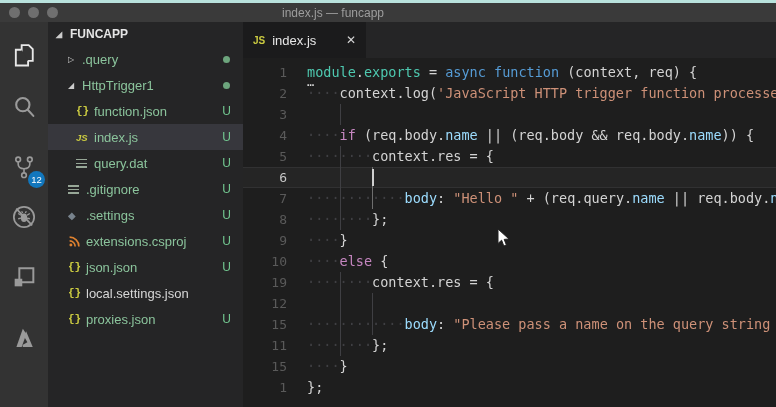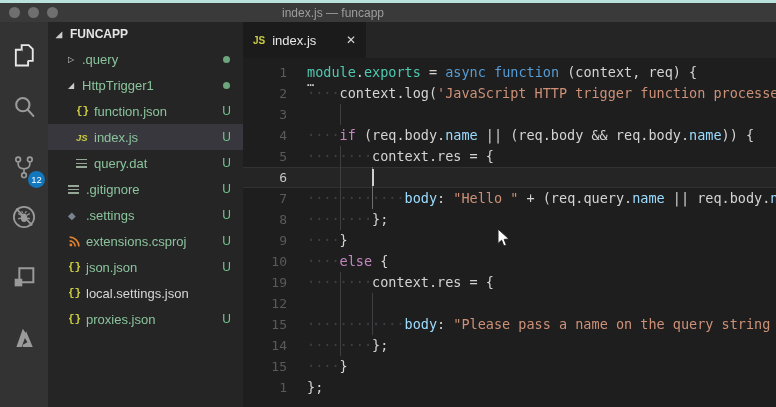--- a/index.html
+++ b/index.html
@@ -203,21 +203,21 @@
           <div class="cl"><span class="gut">4</span><span class="txt"><span class="ws">····</span><span class="t-purple">if</span><span class="t-fg"> (req.body.</span><span class="t-lblue">name</span><span class="t-fg"> || (req.body &amp;&amp; req.body.</span><span class="t-lblue">name</span><span class="t-fg">)) {</span></span></div>
           <div class="cl"><span class="gut">5</span><span class="guide" style="left: 96.508px;"></span><span class="txt"><span class="ws">········</span><span class="t-fg">context.res = {</span></span></div>
           <div class="cl current"><span class="gut">6</span><span class="guide" style="left: 96.508px;"></span><span class="guide active" style="left: 129.016px;"></span><span class="caret" style="left: 129.016px;"></span></div>
           <div class="cl"><span class="gut">7</span><span class="guide" style="left: 96.508px;"></span><span class="guide active" style="left: 129.016px;"></span><span class="txt"><span class="ws">············</span><span class="t-lblue">body</span><span class="t-fg">: </span><span class="t-str">"Hello "</span><span class="t-fg"> + (req.query.</span><span class="t-lblue">name</span><span class="t-fg"> || req.body.</span><span class="t-lblue">name</span></span></div>
           <div class="cl"><span class="gut">8</span><span class="guide" style="left: 96.508px;"></span><span class="txt"><span class="ws">········</span><span class="t-fg">};</span></span></div>
           <div class="cl"><span class="gut">9</span><span class="txt"><span class="ws">····</span><span class="t-fg">}</span></span></div>
           <div class="cl"><span class="gut">10</span><span class="txt"><span class="ws">····</span><span class="t-purple">else</span><span class="t-fg"> {</span></span></div>
           <div class="cl"><span class="gut">19</span><span class="guide" style="left: 96.508px;"></span><span class="txt"><span class="ws">········</span><span class="t-fg">context.res = {</span></span></div>
           <div class="cl"><span class="gut">12</span><span class="guide" style="left: 96.508px;"></span><span class="guide" style="left: 129.016px;"></span></div>
           <div class="cl"><span class="gut">15</span><span class="guide" style="left: 96.508px;"></span><span class="guide" style="left: 129.016px;"></span><span class="txt"><span class="ws">············</span><span class="t-lblue">body</span><span class="t-fg">: </span><span class="t-str">"Please pass a name on the query string or in the request body"</span></span></div>
-          <div class="cl"><span class="gut">14</span><span class="guide" style="left: 96.508px;"></span><span class="txt"><span class="ws">········</span><span class="t-fg">};</span></span></div>
+          <div class="cl"><span class="gut">11</span><span class="guide" style="left: 96.508px;"></span><span class="txt"><span class="ws">········</span><span class="t-fg">};</span></span></div>
           <div class="cl"><span class="gut">15</span><span class="txt"><span class="ws">····</span><span class="t-fg">}</span></span></div>
           <div class="cl"><span class="gut">1</span><span class="txt"><span class="t-fg">};</span></span></div>
         </div>
     </div>
   </div>
 
   <svg class="pointer" id="pointer" viewBox="0 0 14 20" style="left: 497px; top: 228px;">
     <path d="M1 1 L1 15.5 L4.6 12.2 L6.8 18 L9.4 17 L7.2 11.4 L12 11 Z" fill="#ffffff" stroke="#222222" stroke-width="1"></path>
   </svg>
 </div>

